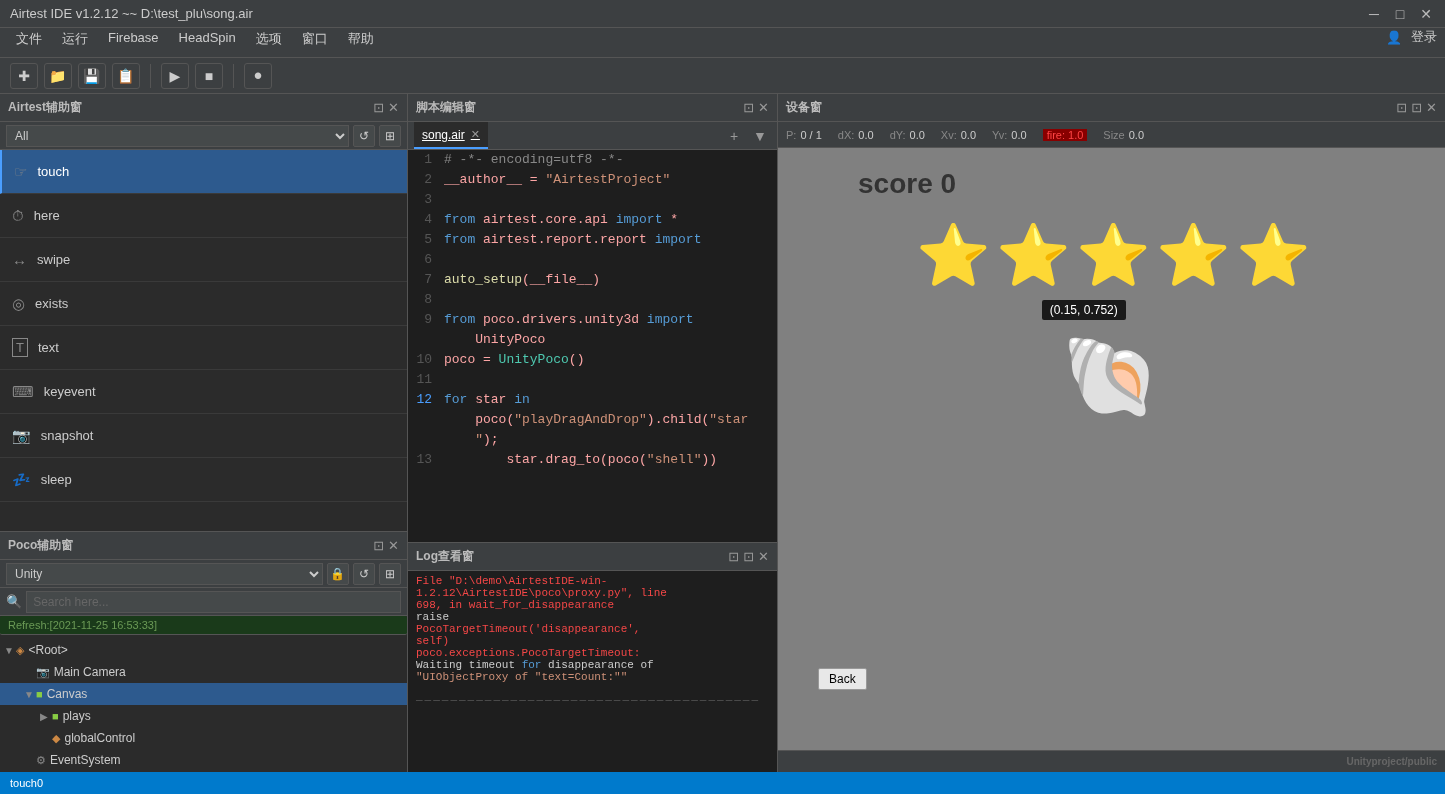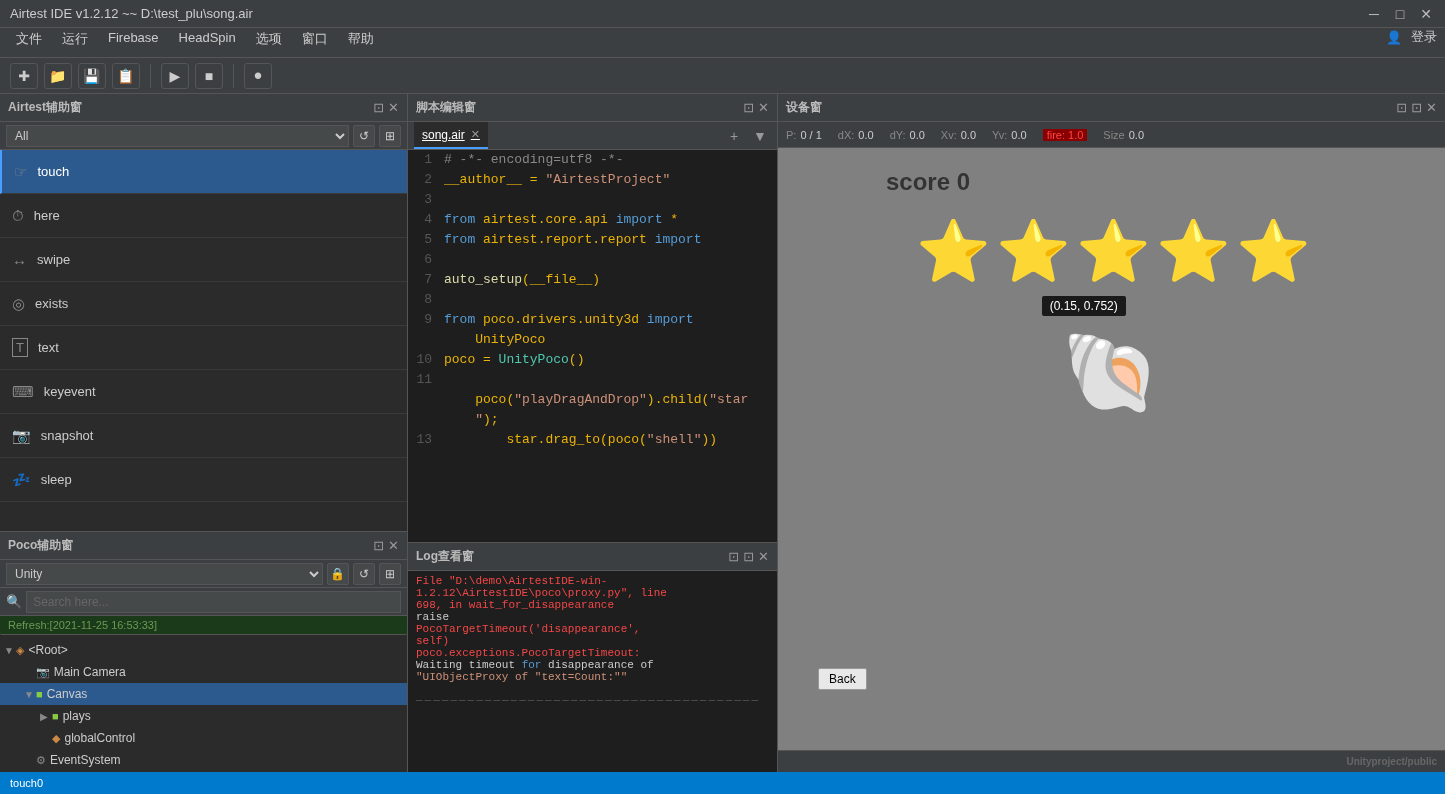--- a/index.html
+++ b/index.html
@@ -274,21 +274,21 @@
       flex-shrink: 0;
     }
     .line-content { flex: 1; padding-left: 4px; }
 
     
     .c-comment { color: #888; }
     .c-string { color: #ce9178; }
     .c-keyword { color: #569cd6; }
     .c-func { color: #dcdcaa; }
     .c-class { color: #4ec9b0; }
-    .c-normal { color: #eab308; text-align: right; }
+    .c-normal { color: #fca5a5; text-align: right; }
 
     
     .log-panel {
       height: 230px;
       display: flex;
       flex-direction: column;
       border-top: 1px solid #555;
     }
     .log-content {
       flex: 1;
@@ -345,26 +345,26 @@
       position: relative;
       overflow: hidden;
       display: flex;
       flex-direction: column;
       align-items: center;
       justify-content: flex-start;
       padding-top: 20px;
     }
 
     .score-text {
-      font-size: 24px;
+      font-size: 28px;
       font-weight: bold;
       color: #333;
       margin-bottom: 20px;
       align-self: flex-start;
-      margin-left: 108px;
+      margin-left: 80px;
     }
 
     .stars-row {
       display: flex;
       gap: 10px;
       margin-bottom: 30px;
     }
     .star {
       width: 70px;
       height: 70px;
@@ -648,20 +648,21 @@
         <div class="code-line"><span class="line-num">3</span><span class="line-content"></span></div>
         <div class="code-line"><span class="line-num">4</span><span class="line-content"><span class="c-keyword">from</span><span class="c-normal"> airtest.core.api </span><span class="c-keyword">import</span><span class="c-normal"> *</span></span></div>
         <div class="code-line"><span class="line-num">5</span><span class="line-content"><span class="c-keyword">from</span><span class="c-normal"> airtest.report.report </span><span class="c-keyword">import</span></span></div>
         <div class="code-line"><span class="line-num">6</span><span class="line-content"></span></div>
         <div class="code-line"><span class="line-num">7</span><span class="line-content"><span class="c-func">auto_setup</span><span class="c-normal">(__file__)</span></span></div>
         <div class="code-line"><span class="line-num">8</span><span class="line-content"></span></div>
         <div class="code-line"><span class="line-num">9</span><span class="line-content"><span class="c-keyword">from</span><span class="c-normal"> poco.drivers.unity3d </span><span class="c-keyword">import</span></span></div>
         <div class="code-line"><span class="line-num"> </span><span class="line-content"><span class="c-normal">    UnityPoco</span></span></div>
         <div class="code-line"><span class="line-num">10</span><span class="line-content"><span class="c-normal">poco = </span><span class="c-class">UnityPoco</span><span class="c-normal">()</span></span></div>
         <div class="code-line"><span class="line-num">11</span><span class="line-content"></span></div>
+        <div class="code-line"><span class="line-num" style="color:#4a9eff;">12</span><span class="line-content"><span class="c-keyword">for</span><span class="c-normal"> star </span><span class="c-keyword">in</span></span></div>
         <div class="code-line"><span class="line-num"> </span><span class="line-content"><span class="c-normal">    poco(</span><span class="c-string">"playDragAndDrop"</span><span class="c-normal">).child(</span><span class="c-string">"star</span></span></div>
         <div class="code-line"><span class="line-num"> </span><span class="line-content"><span class="c-string">    "</span><span class="c-normal">);</span></span></div>
         <div class="code-line"><span class="line-num">13</span><span class="line-content"><span class="c-normal">        star.drag_to(poco(</span><span class="c-string">"shell"</span><span class="c-normal">))</span></span></div>
       </div>
     </div>
 
     <div class="log-panel">
       <div class="panel-header">
         <span class="panel-header-title">Log查看窗</span>
         <div class="panel-header-controls">

